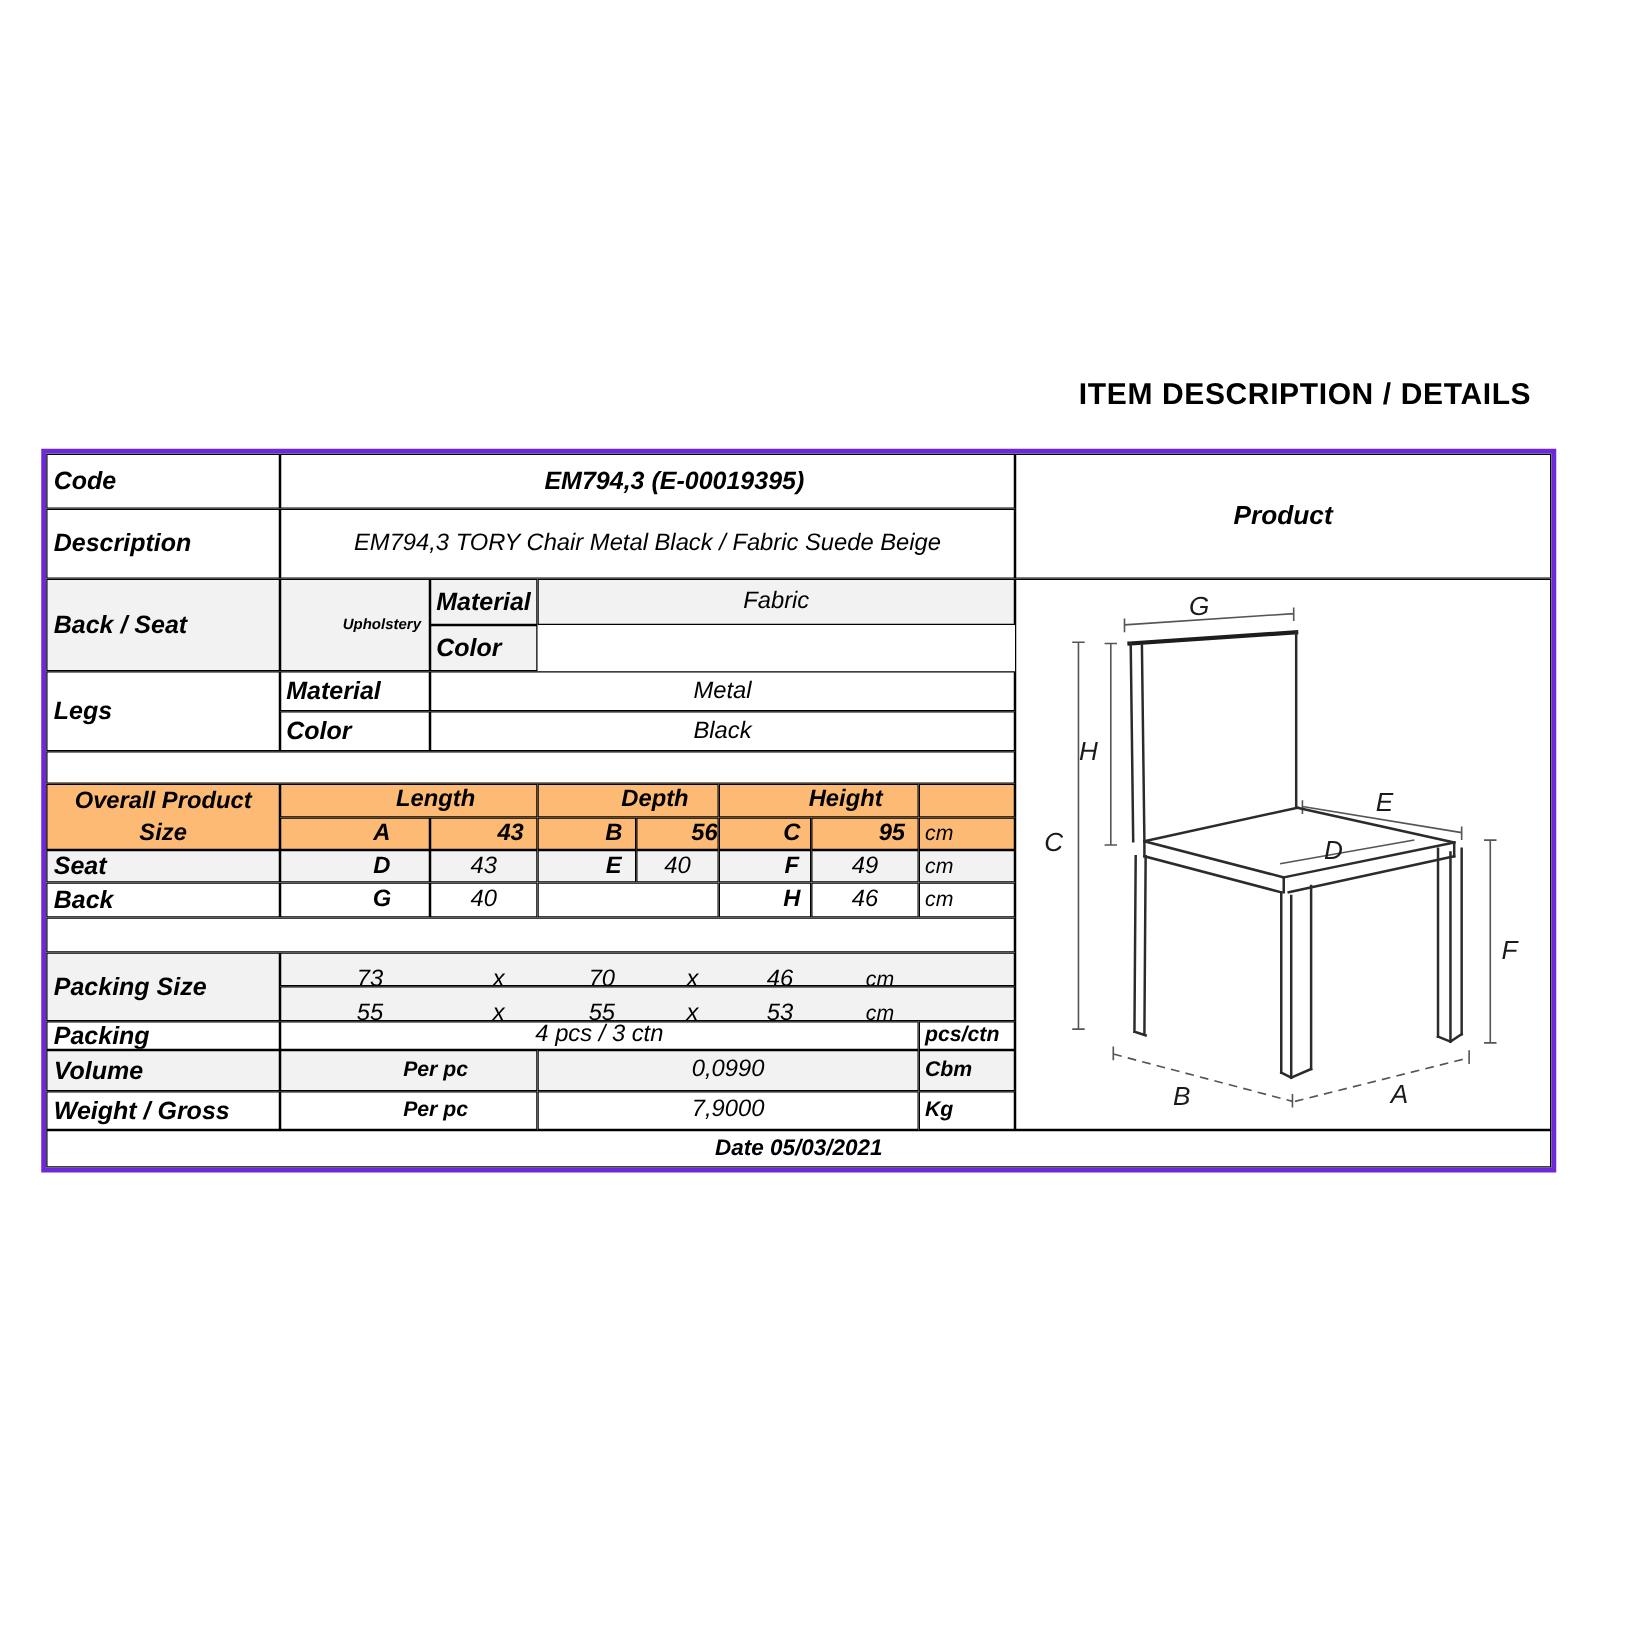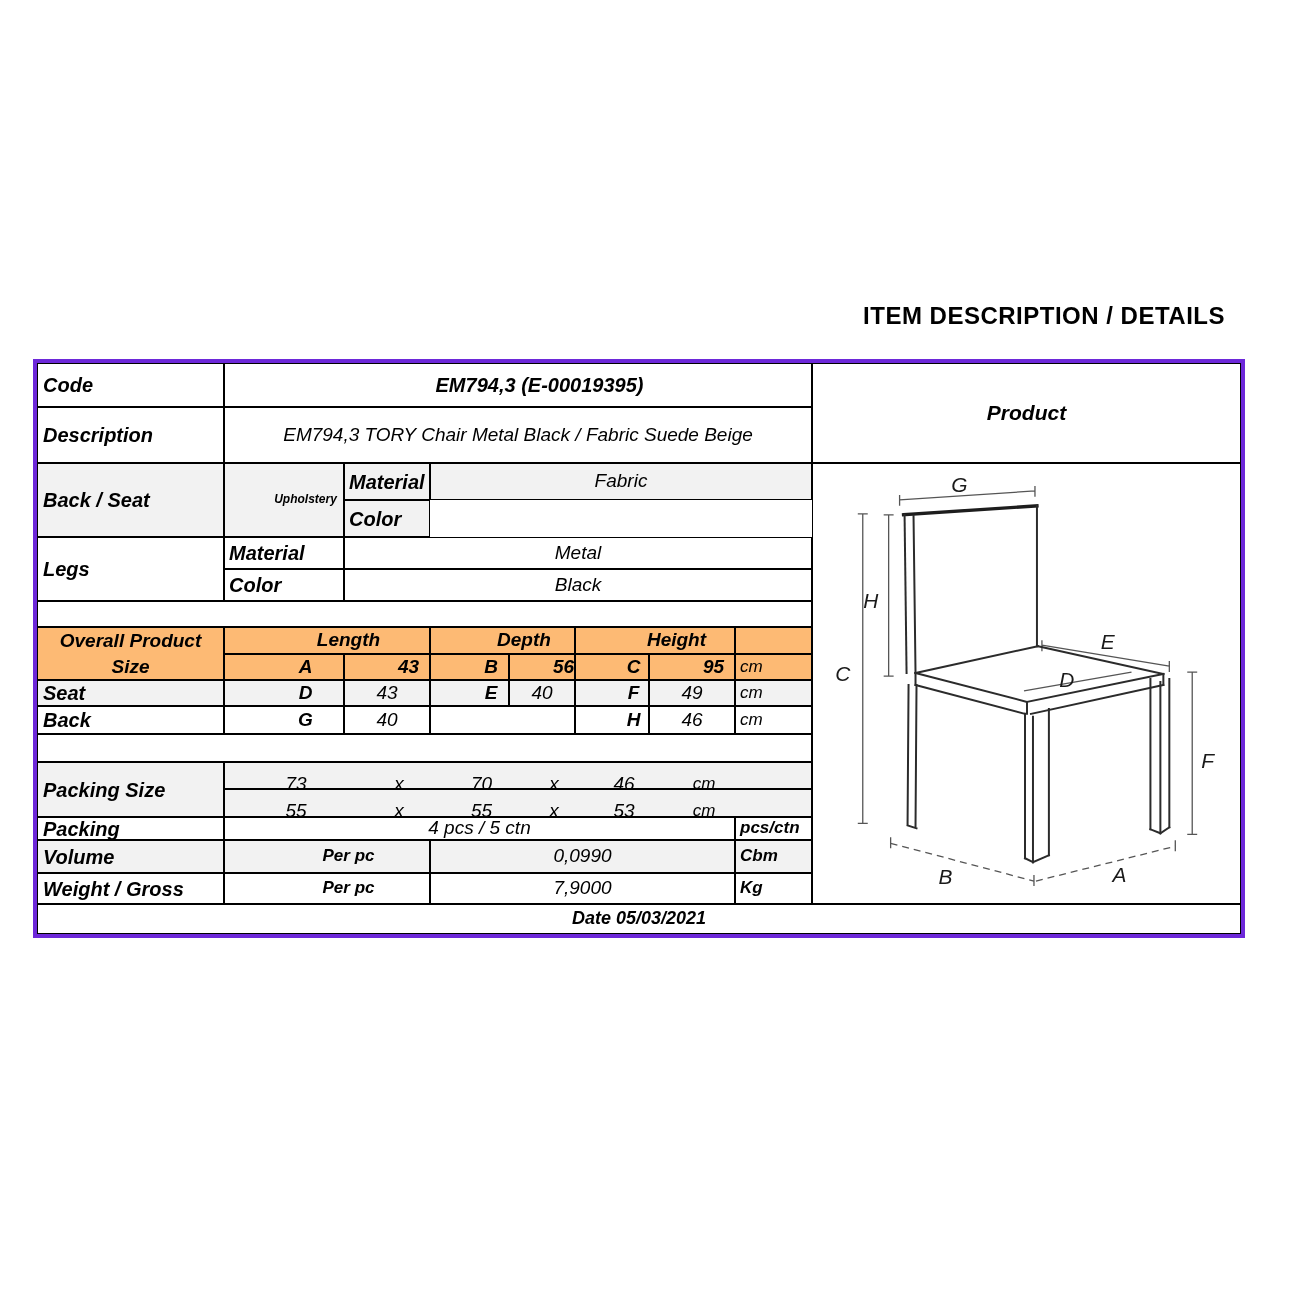--- a/index.html
+++ b/index.html
@@ -110,21 +110,21 @@
   <div class="c gray ps-grid" style="grid-area:14/2/15/9">
     <span>55</span>
     <span>x</span>
     <span>55</span>
     <span>x</span>
     <span>53</span>
     <span style="font-size:17px">cm</span>
   </div>
 
   <div class="c lab" style="grid-area:15/1/16/2">Packing</div>
-  <div class="c" style="grid-area:15/2/16/8">4 pcs / 5 ctn</div>
+  <div class="c" style="grid-area:15/2/16/8">4 pcs / 3 ctn</div>
   <div class="c unitb" style="grid-area:15/8/16/9">pcs/ctn</div>
 
   <div class="c lab gray" style="grid-area:16/1/17/2">Volume</div>
   <div class="c bold gray" style="grid-area:16/2/17/4;font-size:17px">Per pc</div>
   <div class="c gray" style="grid-area:16/4/17/8">0,0990</div>
   <div class="c gray unitb" style="grid-area:16/8/17/9">Cbm</div>
 
   <div class="c lab" style="grid-area:17/1/18/2">Weight / Gross</div>
   <div class="c bold" style="grid-area:17/2/18/4;font-size:17px">Per pc</div>
   <div class="c" style="grid-area:17/4/18/8">7,9000</div>

